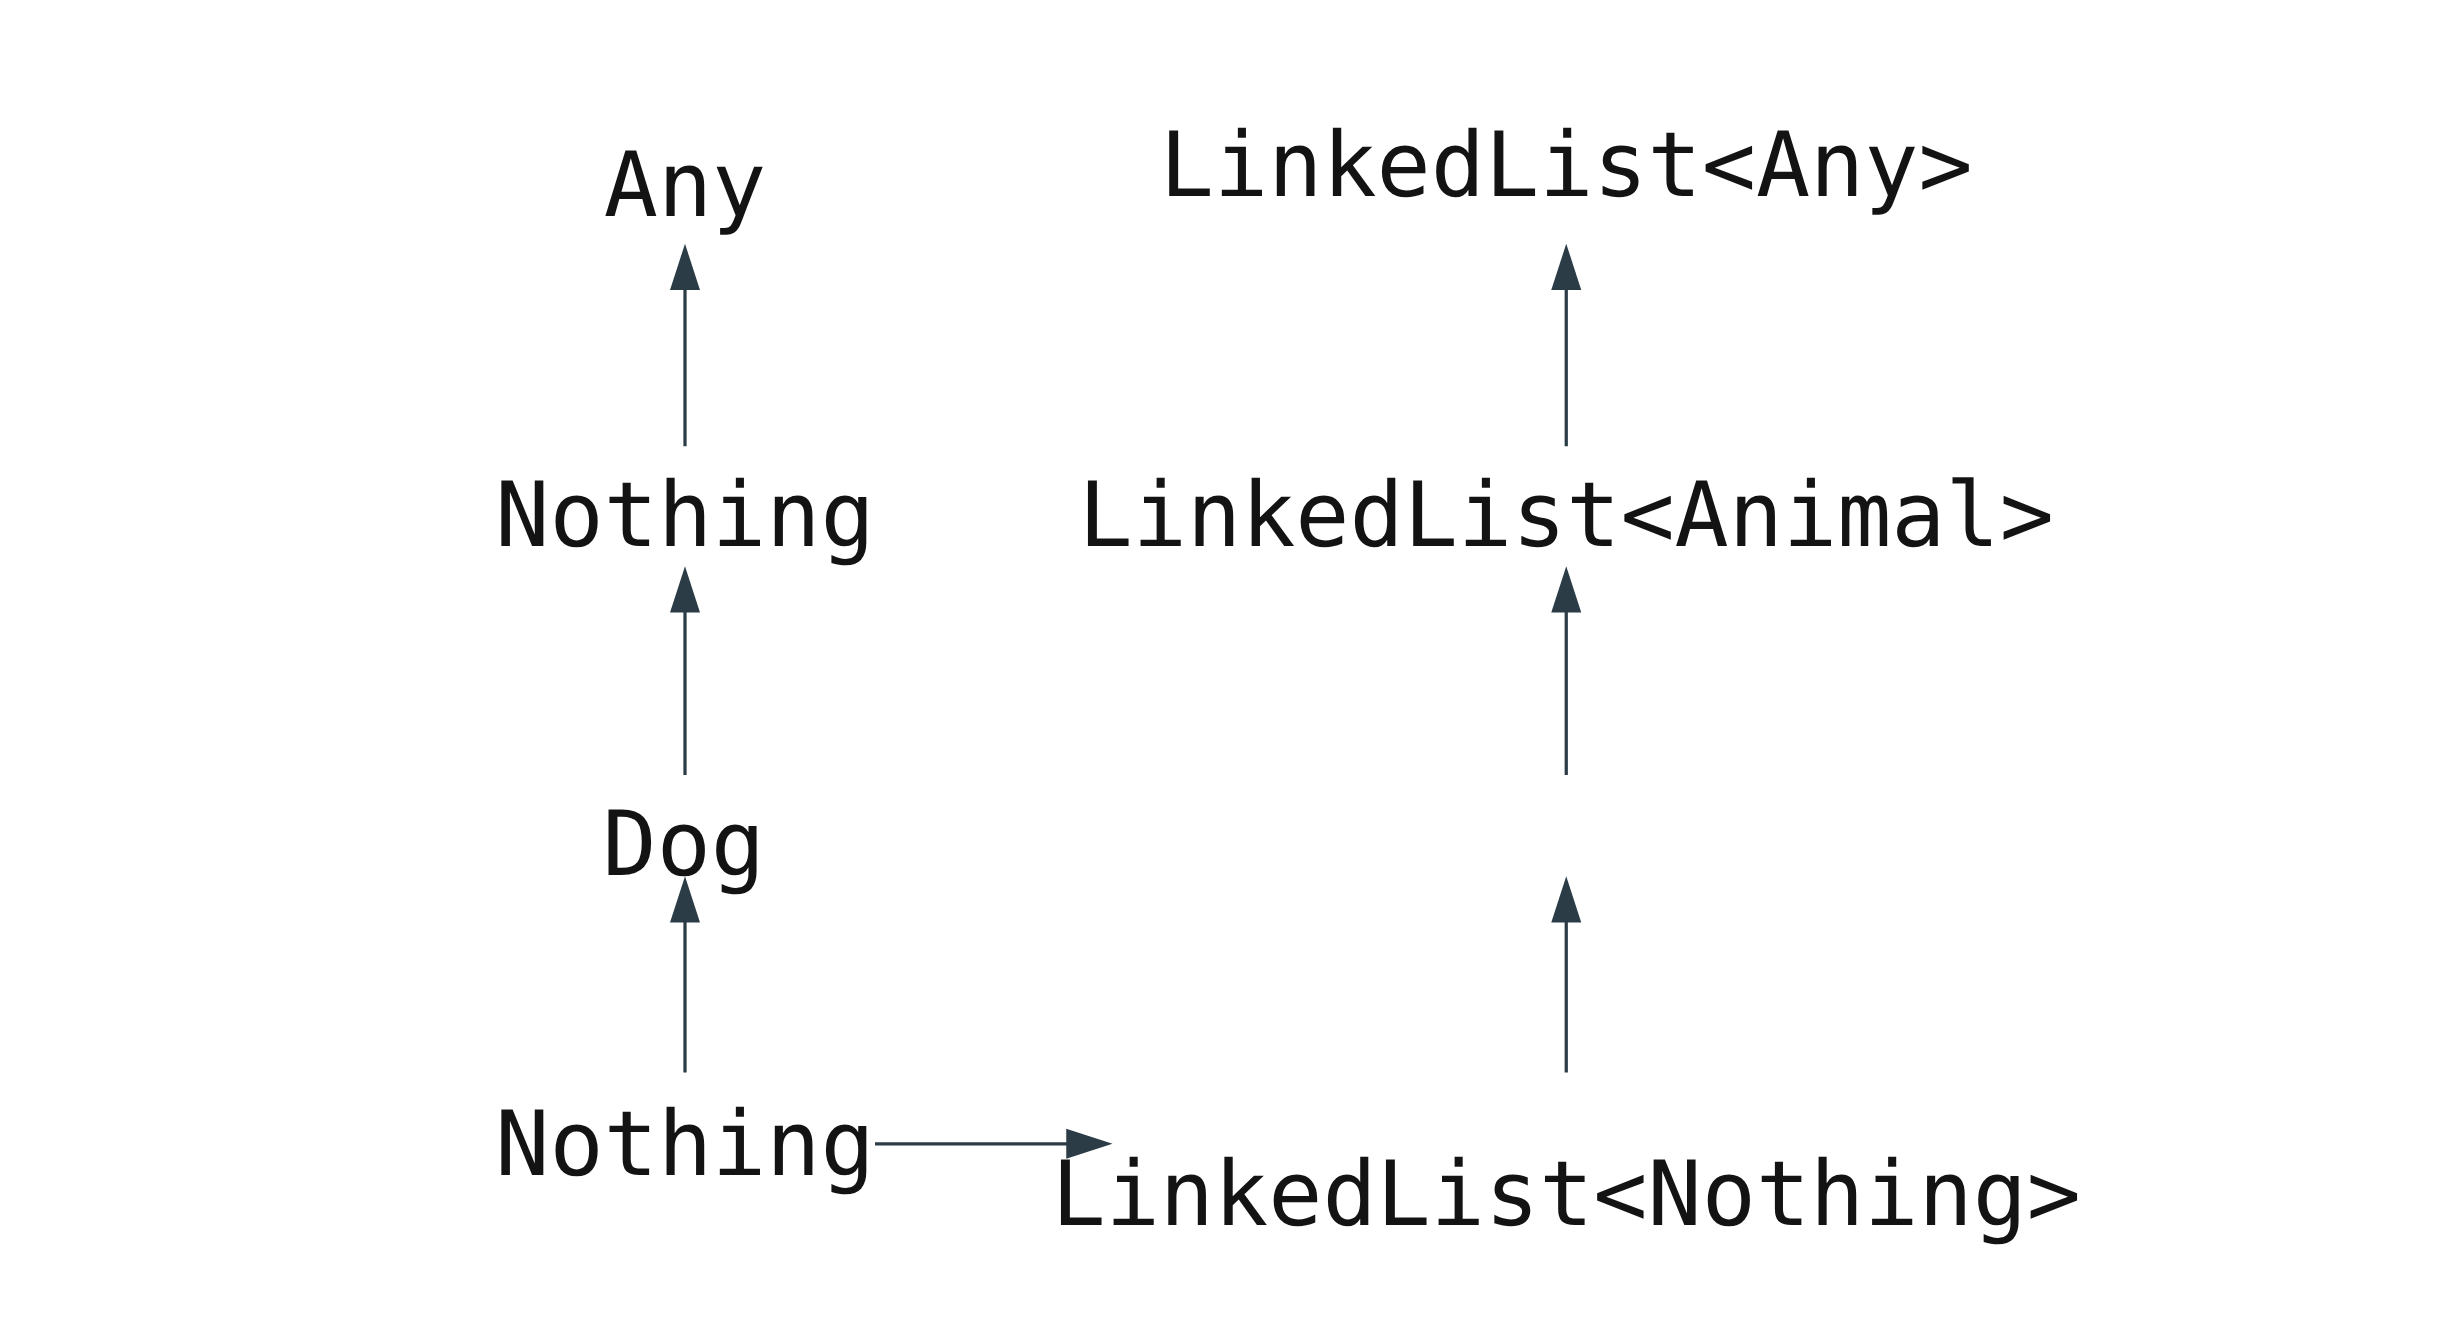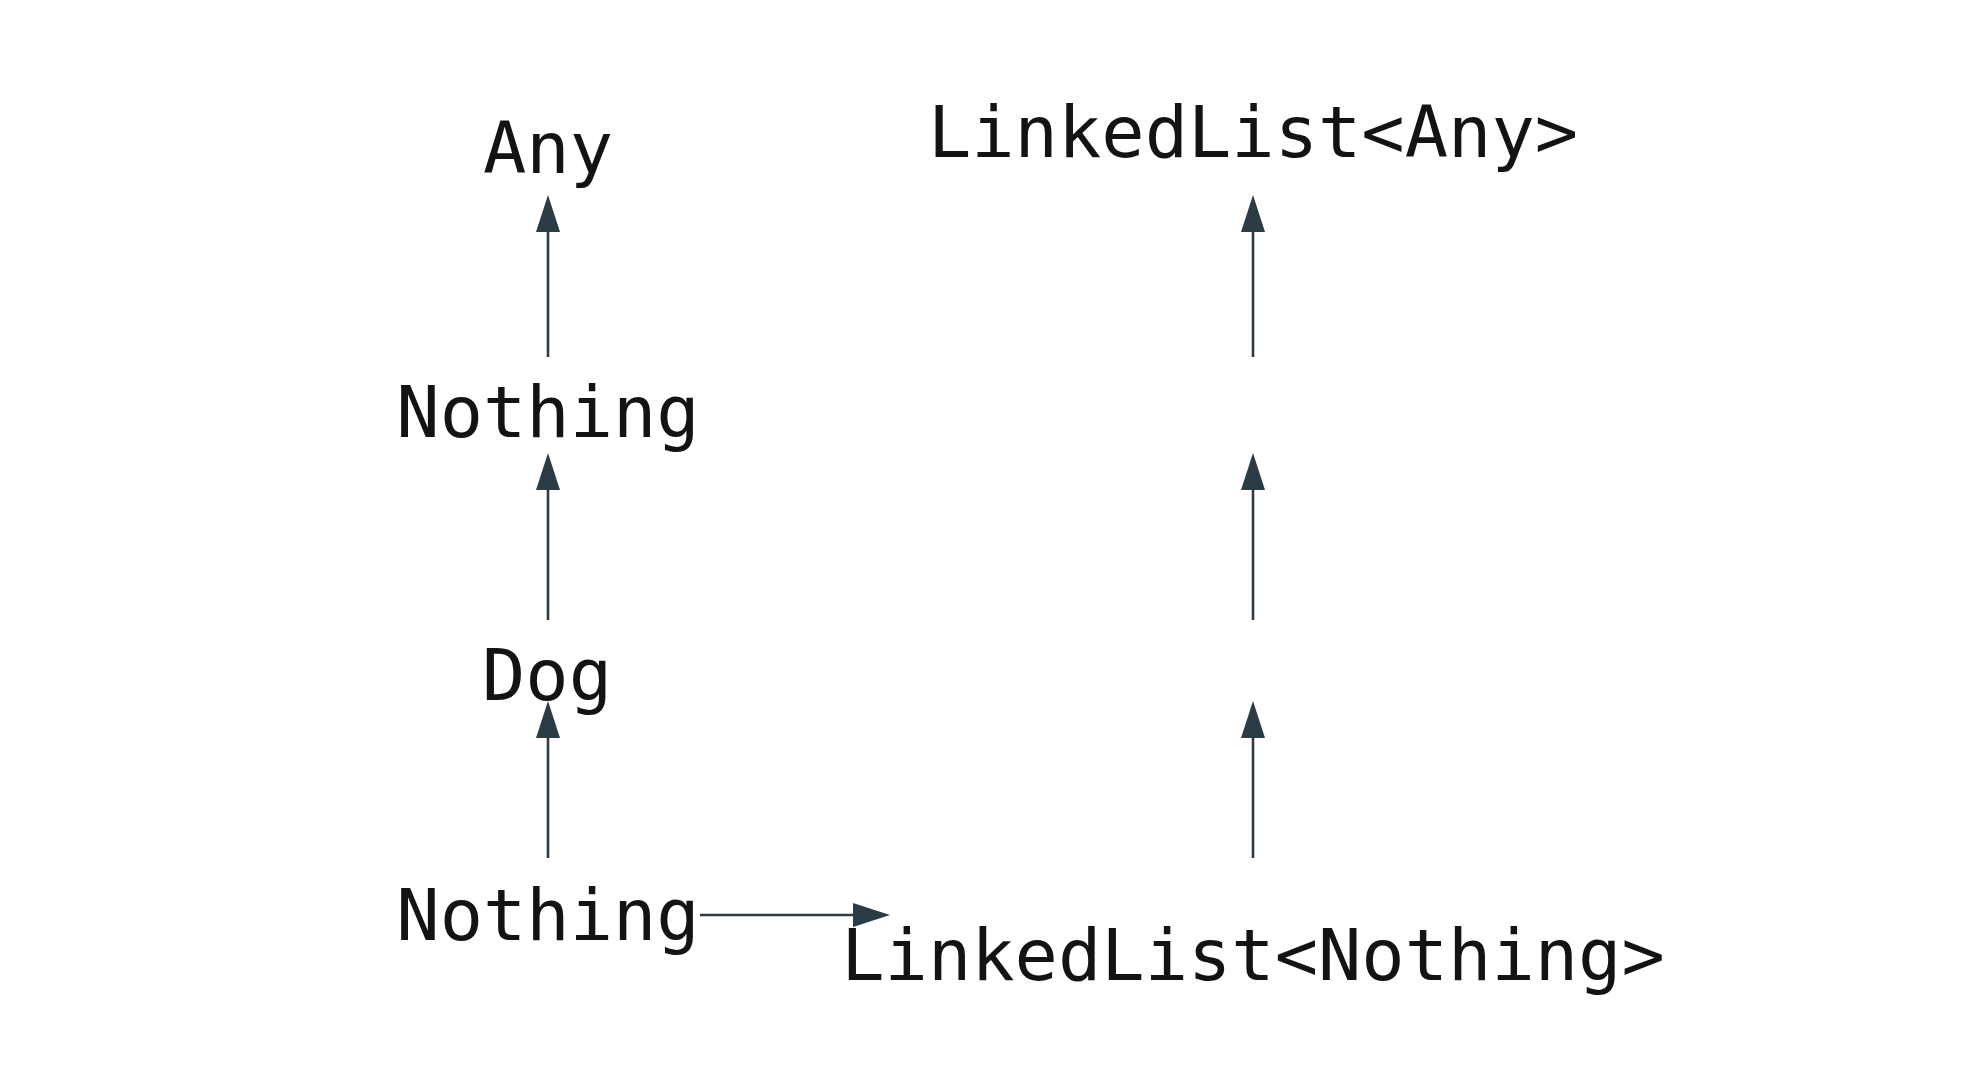--- a/index.html
+++ b/index.html
@@ -91,17 +91,18 @@
   <div class="node-label" style="left:548px; top:148px;">Any</div>
 
   <div class="node-label" style="left:548px; top:412px;">Nothing</div>
 
   <div class="node-label" style="left:547px; top:675px;">Dog</div>
 
   <div class="node-label" style="left:548px; top:915px;">Nothing</div>
 
   <div class="node-label" style="left:1253px; top:132px;">LinkedList&lt;Any&gt;</div>
 
+  <div class="node-label" style="left:1253px; top:412px;">LinkedList&lt;Animal&gt;</div>
 
 
   <div class="node-label" style="left:1253px; top:915px;margin-top:40px;">LinkedList&lt;Nothing&gt;</div>
 
 </div>
 
 </body></html>

